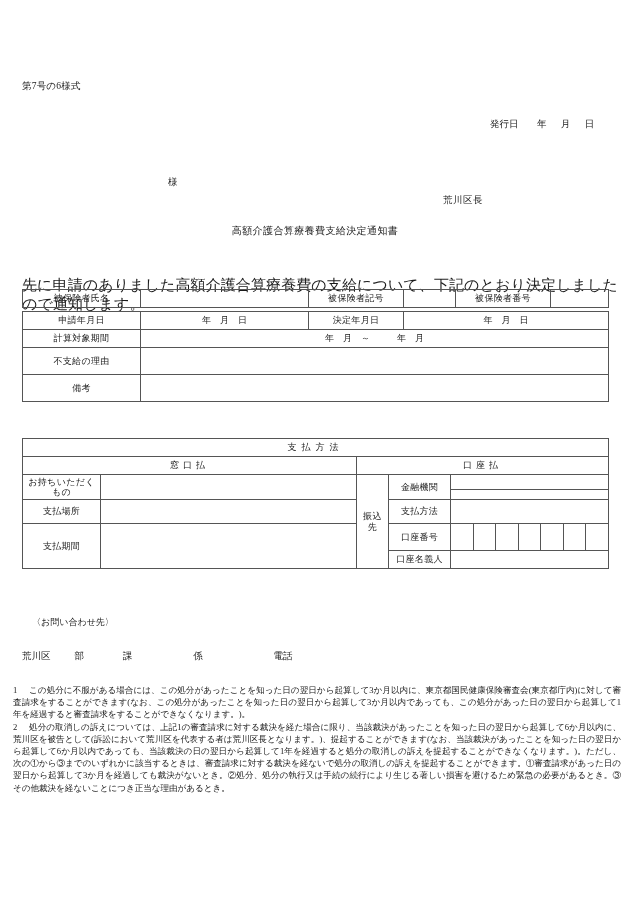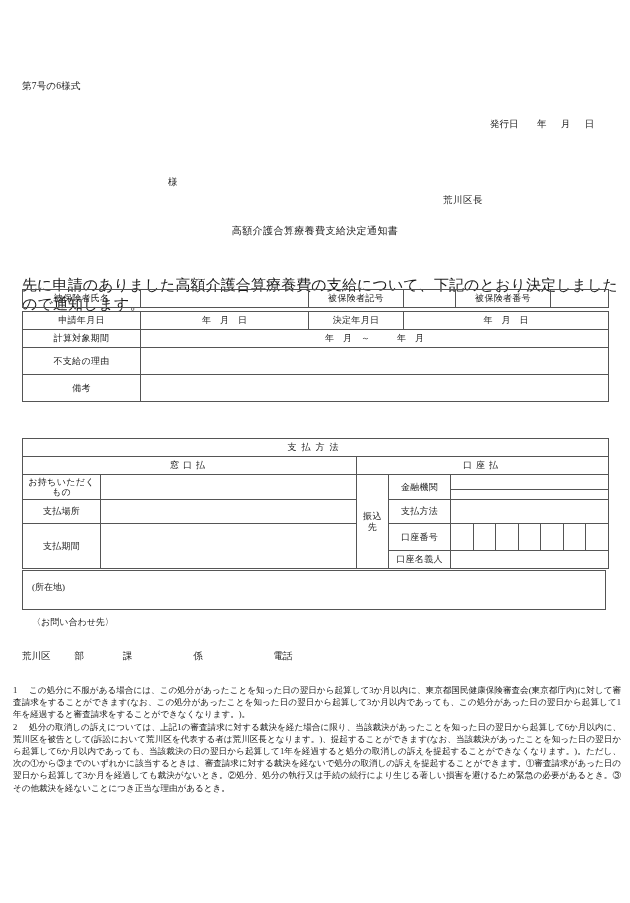--- a/index.html
+++ b/index.html
@@ -345,23 +345,20 @@
             </table>
       </td>
     </tr>
     <tr>
       <td class="lbl">口座名義人</td>
       <td></td>
     </tr>
   </tbody>
     </table>
 
-  <div class="loc-box">
-    <div class="loc-txt">(所在地)</div>
-  </div>
   <div class="contact-note">〈お問い合わせ先〉</div>
   <div class="contact-line">
     <span class="w1">荒川区</span>
     <span class="w2">部</span>
     <span class="w3">課</span>
     <span class="w4">係</span>
     <span>電話</span>
   </div>
 
   <div class="explain">

